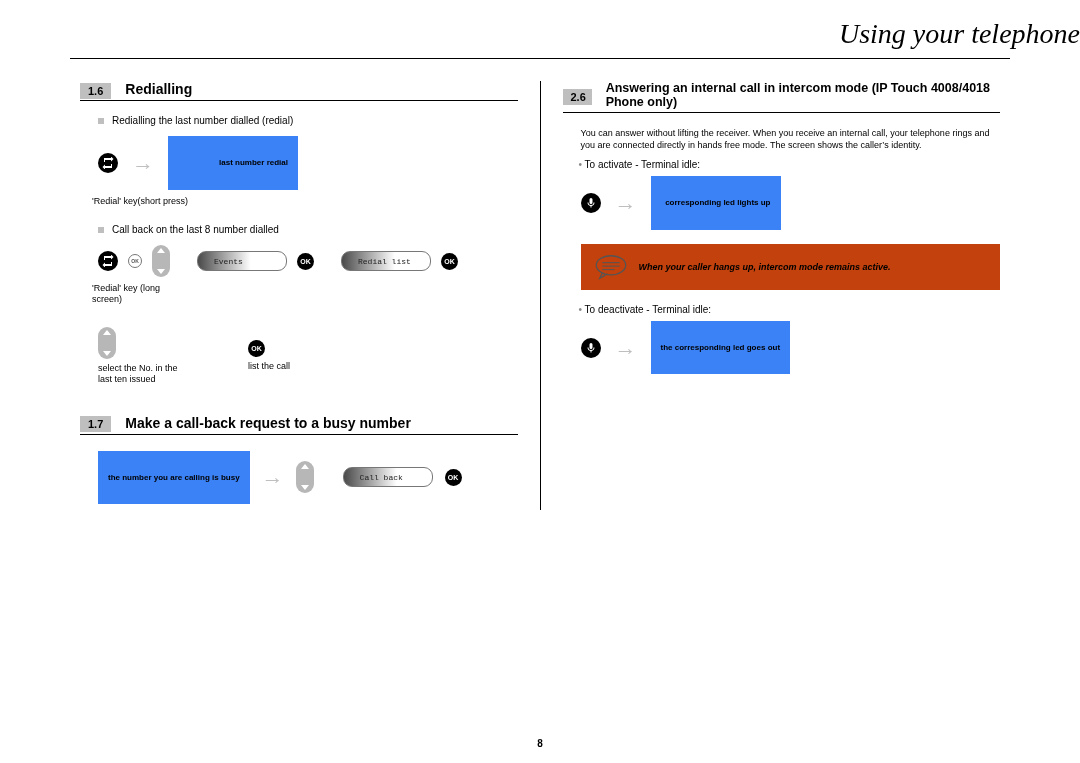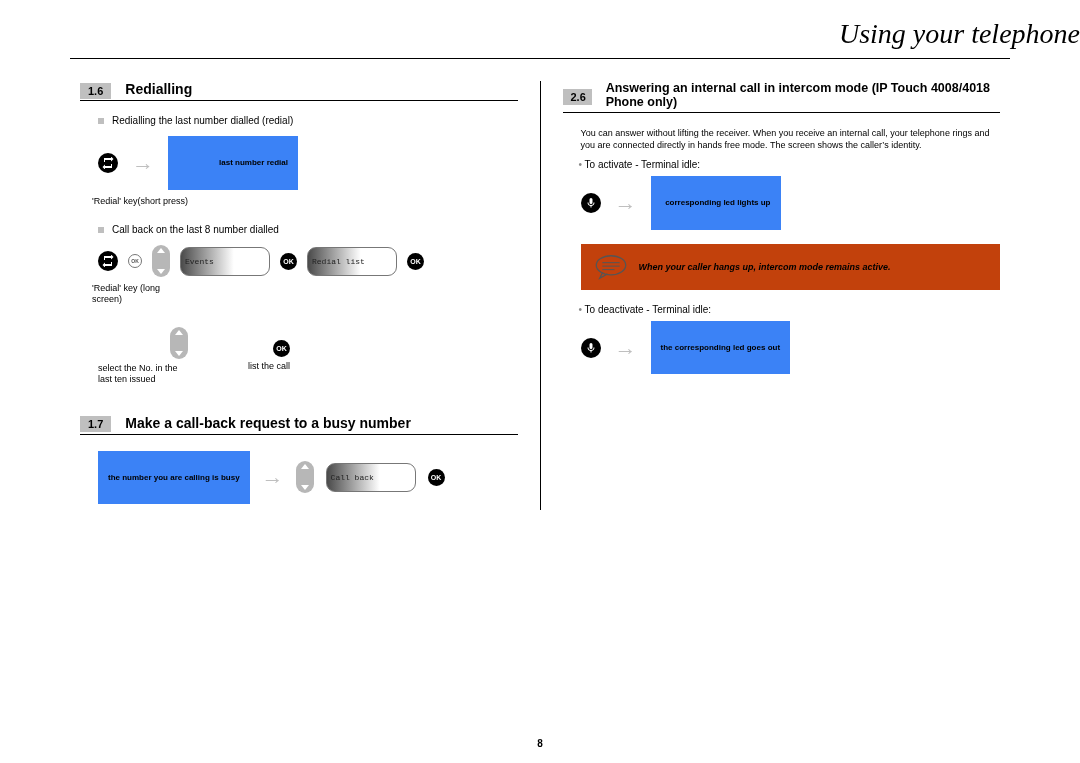--- a/index.html
+++ b/index.html
@@ -90,21 +90,21 @@
     display: flex;
     align-items: center;
     gap: 14px;
     margin-left: 18px;
     margin-bottom: 6px;
     flex-wrap: wrap;
   }
   .flow-item {
     display: flex;
     flex-direction: column;
-    align-items: flex-end;
+    align-items: flex-start;
     font-size: 9px;
   }
   .flow-item .caption {
     margin-top: 4px;
     max-width: 90px;
     line-height: 1.2;
   }
   .arrow {
     font-size: 22px;
     color: #bfbfbf;
@@ -115,30 +115,31 @@
     font-size: 8px;
     font-weight: bold;
     text-align: right;
     padding: 22px 10px;
     min-width: 130px;
     line-height: 1.2;
   }
   .pill-display {
     position: relative;
     width: 90px;
-    height: 29px;
+    height: 20px;
     border-radius: 9px;
     background: linear-gradient(to right, #4a4a4a 0%, #fff 60%, #fff 100%);
     border: 1px solid #777;
     font-size: 8px;
     display: flex;
     align-items: center;
-    padding-left: 0;
+    padding-left: 12px;
     color: #333;
     font-family: 'Courier New', monospace;
+    margin-left: 17px;
   }
   .pill-display span { color: #222; z-index: 1; background: transparent; padding-left: 4px;}
   .ok-round {
     width: 17px; height: 17px;
     border-radius: 50%;
     background: #000;
     color: #fff;
     font-size: 7px;
     font-weight: bold;
     text-align: center;

